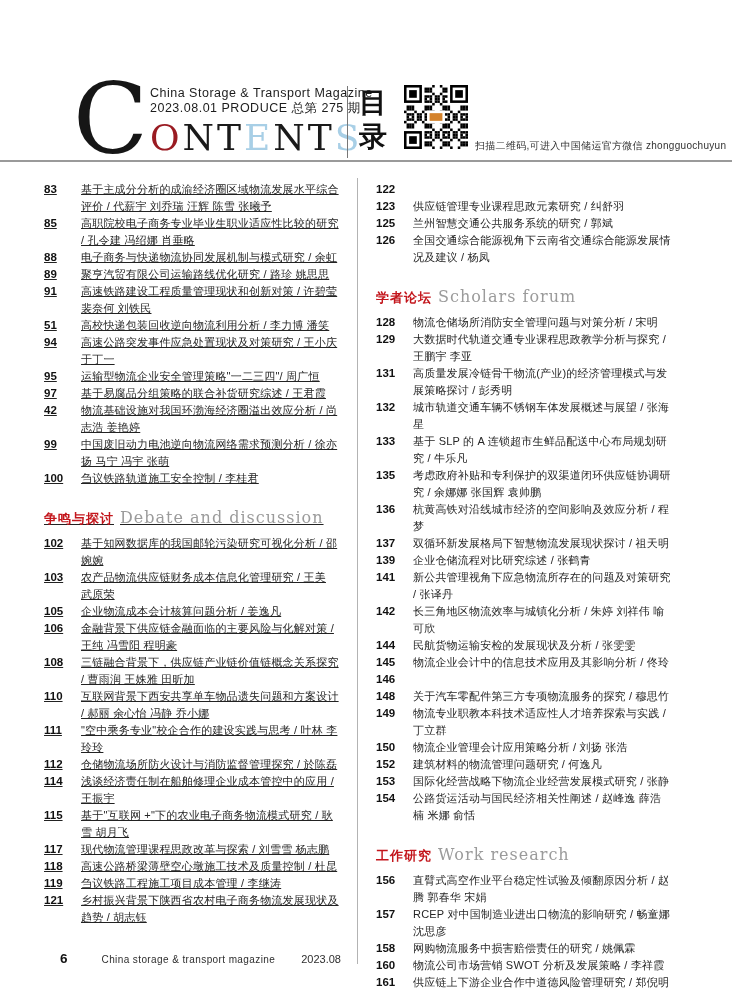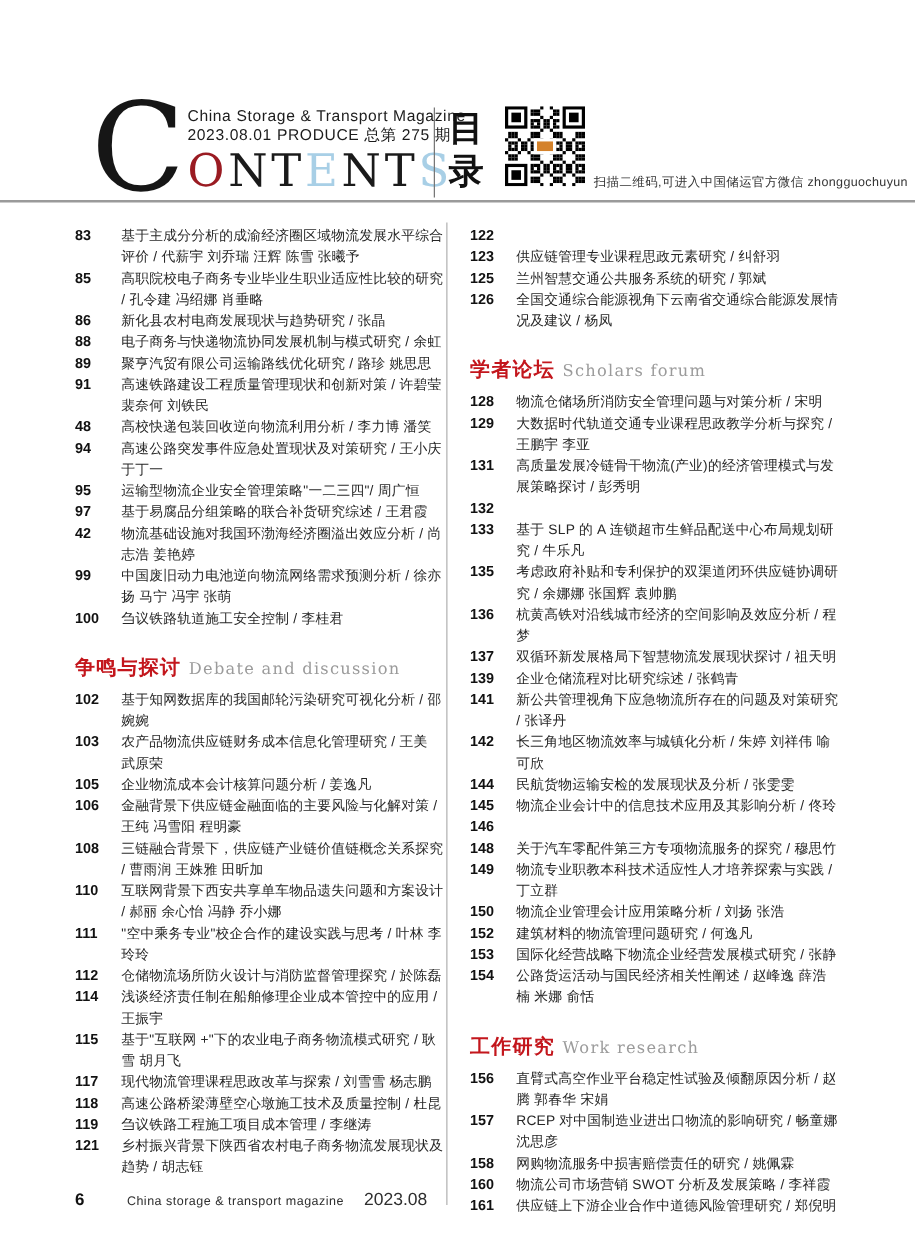--- a/index.html
+++ b/index.html
@@ -15,37 +15,37 @@
   .logo-rest{font-family:"DejaVu Serif","Liberation Serif",serif;font-size:36px;line-height:42px;letter-spacing:3px;margin-top:1px;white-space:nowrap;}
   .hdr-vline{position:absolute;left:347px;top:86px;width:1px;height:72px;background:#777;}
   .toc-label{position:absolute;left:356px;top:86px;width:34px;text-align:center;
              font-size:28px;line-height:34px;font-weight:600;color:#111;}
   .qr{position:absolute;left:404px;top:85px;width:64px;height:64px;}
   .qr-caption{position:absolute;left:475px;top:139px;font-size:10px;color:#333;letter-spacing:0.3px;white-space:nowrap;}
   .header-rule{position:absolute;left:0;top:160px;width:732px;height:2px;background:#9a9a9a;}
 
   
   .col{position:absolute;top:181px;width:296px;}
-  .col-left{left:60px;}
+  .col-left{left:44px;text-decoration:underline;}
   .col-right{left:376px;}
   .col-divider{position:absolute;left:357px;top:178px;width:1px;height:786px;background:#b3b3b3;}
 
   .entry{display:flex;align-items:flex-start;}
   .entry .num{width:37px;flex-shrink:0;font-weight:700;font-size:11.5px;line-height:17px;color:#111;}
   .entry .txt{flex:1;font-size:11px;line-height:17px;color:#262626;letter-spacing:0.2px;font-weight:500;}
 
   .section{margin:21px 0 7px 0;line-height:19px;white-space:nowrap;}
-  .sec-zh{color:var(--section-red,#c3161c);font-size:16px;font-weight:700;letter-spacing:1px;}
-  .sec-en{font-family:"DejaVu Serif","Liberation Serif",serif;font-size:13px;color:#9b9b9b;letter-spacing:1px;margin-left:6px;}
+  .sec-zh{color:var(--section-red,#c3161c);font-size:13px;font-weight:700;letter-spacing:1px;}
+  .sec-en{font-family:"DejaVu Serif","Liberation Serif",serif;font-size:16px;color:#9b9b9b;letter-spacing:1px;margin-left:6px;}
 
   
   .footer{position:absolute;left:60px;top:951px;display:flex;align-items:baseline;}
   .footer .pageno{font-size:13.5px;font-weight:700;color:#111;}
   .footer .mag{font-size:10px;color:#2e2e2e;margin-left:34px;letter-spacing:0.4px;}
-  .footer .issue{font-size:14px;color:#2e2e2e;margin-left:16px;}
+  .footer .issue{font-size:11px;color:#2e2e2e;margin-left:26px;}
 </style>
 </head>
 <body>
 
 <div class="header">
   <div class="logo">
     <span class="logo-c">C</span>
     <span class="logo-right">
       <div class="logo-line">China Storage &amp; Transport Magazine</div>
       <div class="logo-line">2023.08.01 PRODUCE 总第 275 期</div>
@@ -292,37 +292,33 @@
 <div class="col col-left">
     <div class="entry">
       <span class="num">83</span>
       <span class="txt">基于主成分分析的成渝经济圈区域物流发展水平综合评价 / 代薪宇 刘乔瑞 汪辉 陈雪 张曦予</span>
     </div>
     <div class="entry">
       <span class="num">85</span>
       <span class="txt">高职院校电子商务专业毕业生职业适应性比较的研究 / 孔令建 冯绍娜 肖垂略</span>
     </div>
     <div class="entry">
-      <span class="num">86</span>
-      <span class="txt">新化县农村电商发展现状与趋势研究 / 张晶</span>
-    </div>
-    <div class="entry">
       <span class="num">88</span>
       <span class="txt">电子商务与快递物流协同发展机制与模式研究 / 余虹</span>
     </div>
     <div class="entry">
       <span class="num">89</span>
       <span class="txt">聚亨汽贸有限公司运输路线优化研究 / 路珍 姚思思</span>
     </div>
     <div class="entry">
       <span class="num">91</span>
       <span class="txt">高速铁路建设工程质量管理现状和创新对策 / 许碧莹 裴奈何 刘铁民</span>
     </div>
     <div class="entry">
-      <span class="num">48</span>
+      <span class="num">51</span>
       <span class="txt">高校快递包装回收逆向物流利用分析 / 李力博 潘笑</span>
     </div>
     <div class="entry">
       <span class="num">94</span>
       <span class="txt">高速公路突发事件应急处置现状及对策研究 / 王小庆 于丁一</span>
     </div>
     <div class="entry">
       <span class="num">95</span>
       <span class="txt">运输型物流企业安全管理策略"一二三四"/ 周广恒</span>
     </div>
@@ -424,20 +420,21 @@
     <div class="entry">
       <span class="num">129</span>
       <span class="txt">大数据时代轨道交通专业课程思政教学分析与探究 / 王鹏宇 李亚</span>
     </div>
     <div class="entry">
       <span class="num">131</span>
       <span class="txt">高质量发展冷链骨干物流(产业)的经济管理模式与发展策略探讨 / 彭秀明</span>
     </div>
     <div class="entry">
       <span class="num">132</span>
+      <span class="txt">城市轨道交通车辆不锈钢车体发展概述与展望 / 张海星</span>
     </div>
     <div class="entry">
       <span class="num">133</span>
       <span class="txt">基于 SLP 的 A 连锁超市生鲜品配送中心布局规划研究 / 牛乐凡</span>
     </div>
     <div class="entry">
       <span class="num">135</span>
       <span class="txt">考虑政府补贴和专利保护的双渠道闭环供应链协调研究 / 余娜娜 张国辉 袁帅鹏</span>
     </div>
     <div class="entry">

